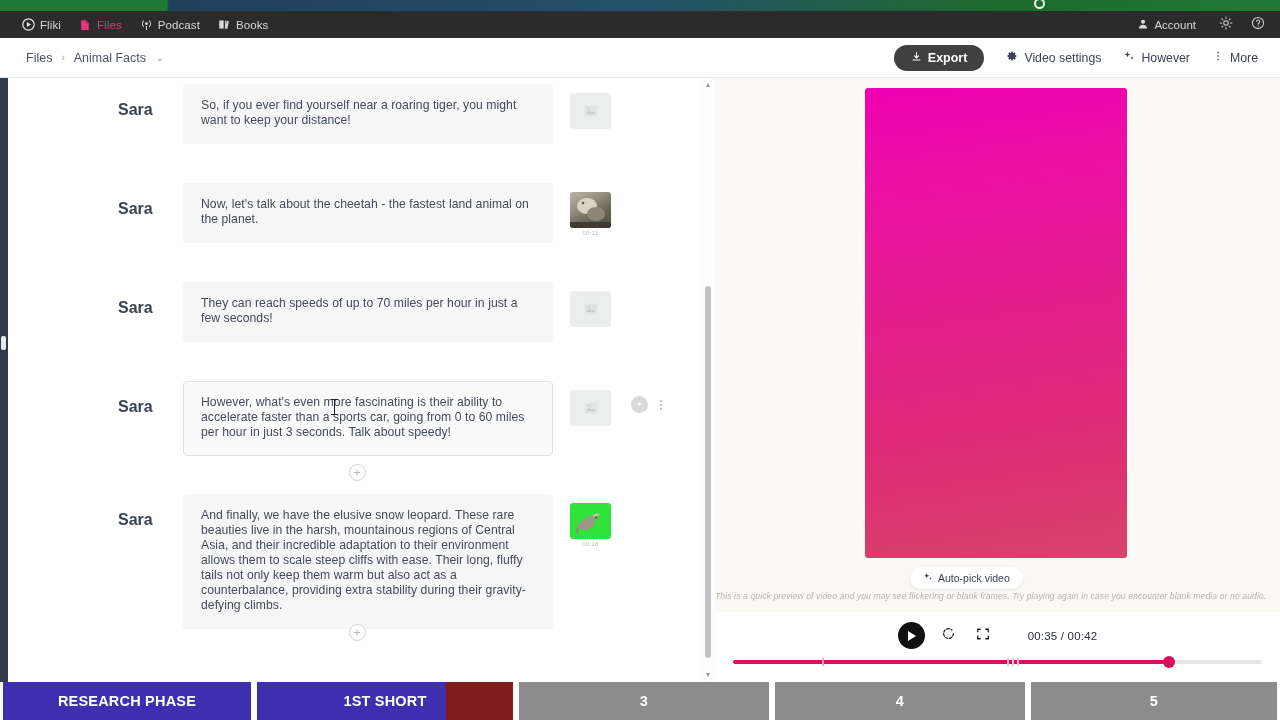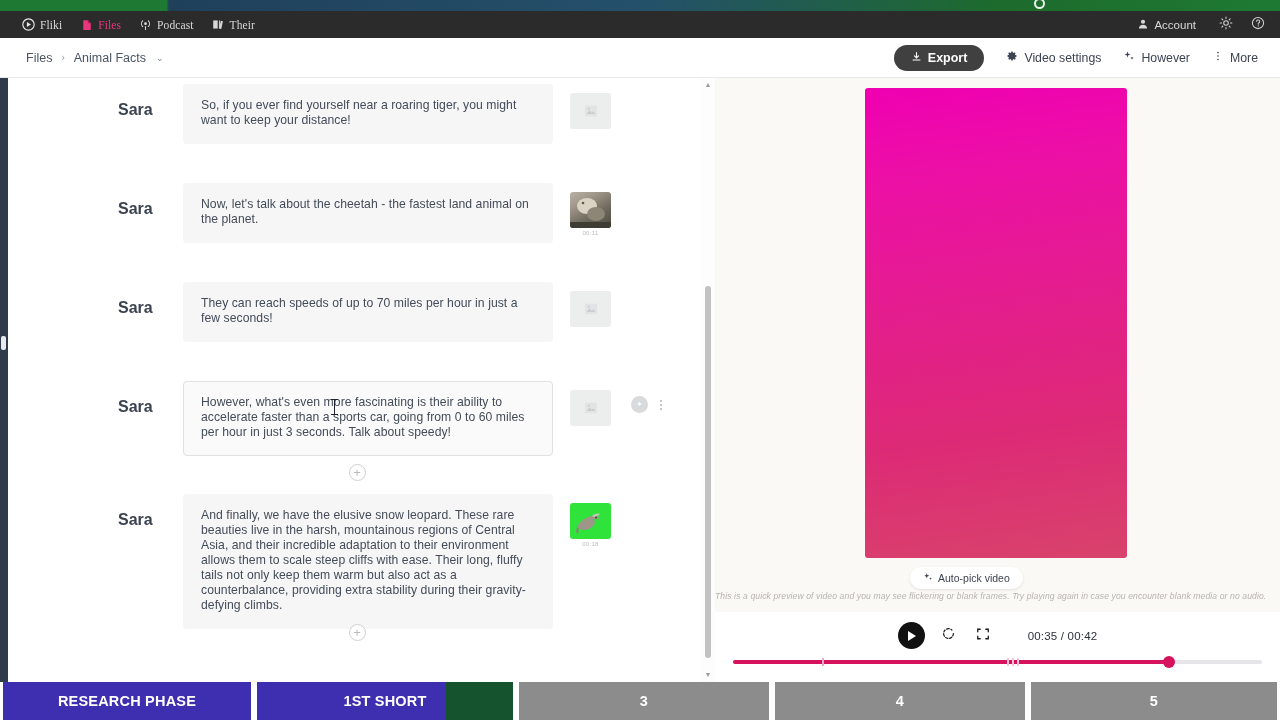--- a/index.html
+++ b/index.html
@@ -23,21 +23,20 @@
 
   
   #appbar {
     position: absolute; top: 11px; left: 0; width: 1280px; height: 27px;
     background: #2b2b2b; display: flex; align-items: center;
   }
   .nav-item {
     display: flex; align-items: center; gap: 5px;
     margin-left: 18px; color: #d8d8d8; font-size: 11.5px; letter-spacing: .1px;
     cursor: pointer;
-    font-family: Liberation Serif, serif;
   }
   .nav-item:first-child { margin-left: 22px; }
   .nav-item.active { color: #e8377d; }
   .nav-item .nic { display: inline-flex; width: 13px; height: 13px; align-items: center; justify-content: center; }
   #appbar .spacer { flex: 1; }
   .nav-right {
     display: flex; align-items: center; gap: 5px;
     color: #d8d8d8; font-size: 11.5px; cursor: pointer;
   }
   .nav-right.gap-r { margin-right: 20px; }
@@ -223,21 +222,21 @@
   </div>
 
   <div class="nav-item">
     <span class="nic">
       <svg viewBox="0 0 16 16" width="13" height="13">
           <path d="M1.5 3h5.5v10H1.5z" fill="#d8d8d8"></path>
           <path d="M8.5 3h1.2v10H8.5z" fill="#d8d8d8"></path>
           <path d="M10.8 3.4l2.6.6-2 9.4-2.6-.6z" fill="#d8d8d8"></path>
         </svg>
     </span>
-    <span>Their</span>
+    <span>Books</span>
   </div>
 
   <div class="spacer"></div>
 
   <div class="nav-right gap-r">
     <span class="nic">
       <svg viewBox="0 0 16 16" width="12" height="12" fill="#d8d8d8">
           <circle cx="8" cy="5" r="2.8"></circle>
           <path d="M2.5 14c0-3 2.5-5 5.5-5s5.5 2 5.5 5z"></path>
         </svg>
@@ -482,21 +481,21 @@
     <div class="seek-mark m3" style="left:284px"></div>
     <div id="seek-knob"></div>
   </div>
 </div>
 
 <div id="phasebar">
   <div class="phase" style="width:254px;background:#8c8c8c">
     <div class="fill" style="width:100%"></div>
     <span class="lbl">RESEARCH PHASE</span>
   </div>
-  <div class="phase" style="width:262px;background:#14532d">
+  <div class="phase" style="width:262px;background:#7f1d1d">
     <div class="fill" style="width:74%"></div>
     <span class="lbl">1ST SHORT</span>
   </div>
   <div class="phase" style="width:256px;background:#8c8c8c">
     <span class="lbl">3</span>
   </div>
   <div class="phase" style="width:256px;background:#8c8c8c">
     <span class="lbl">4</span>
   </div>
   <div class="phase" style="width:252px;background:#8c8c8c">

